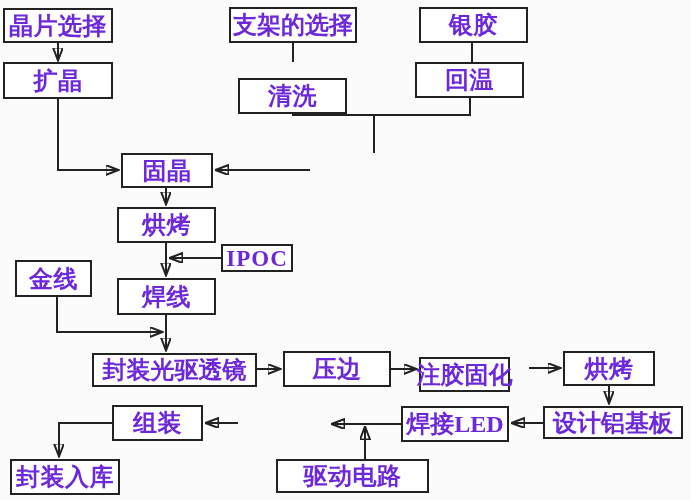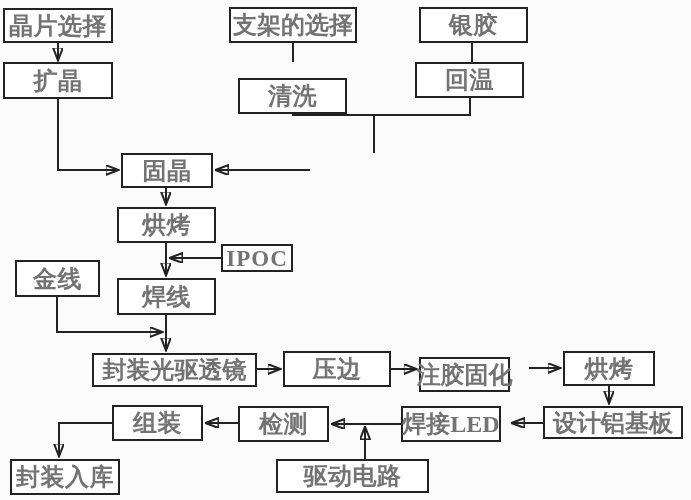--- a/index.html
+++ b/index.html
@@ -11,21 +11,21 @@
     overflow:hidden;
   }
   .wires{position:absolute;left:0;top:0;z-index:1;}
   .wires path{stroke:#222;stroke-width:2;fill:none;}
   .node{
     position:absolute;z-index:2;
     box-sizing:border-box;
     background:#fefefe;
     border:2px solid #222;
     display:flex;align-items:center;justify-content:center;
-    font-weight:bold;font-size:24px;color:#737373;
+    font-weight:bold;font-size:24px;color:#6d28d9;
     letter-spacing:0.5px;white-space:nowrap;
     line-height:1;
   }
   .node.latin{font-size:23px;letter-spacing:1px;}
   .node.tight{letter-spacing:0;}
 </style>
 </head>
 <body>
 
 <div class="canvas">
@@ -70,37 +70,36 @@
 
   <div class="node" style="left:415px;top:62px;width:109px;height:36px">回温</div>
 
   <div class="node" style="left:121px;top:153px;width:92px;height:35px">固晶</div>
 
 
   <div class="node" style="left:117px;top:207px;width:99px;height:36px">烘烤</div>
 
   <div class="node latin" style="left:221px;top:244px;width:72px;height:28px">IPOC</div>
 
-  <div class="node" style="left:15px;top:260px;width:85px;height:37px">金线</div>
+  <div class="node" style="left:15px;top:260px;width:77px;height:37px">金线</div>
 
   <div class="node" style="left:117px;top:278px;width:99px;height:37px">焊线</div>
 
   <div class="node tight" style="left:92px;top:353px;width:165px;height:34px">封装光驱透镜</div>
 
   <div class="node" style="left:283px;top:351px;width:108px;height:36px">压边</div>
 
   <div class="node tight" style="left:419px;top:357px;width:91px;height:35px">注胶固化</div>
 
   <div class="node" style="left:563px;top:351px;width:92px;height:35px">烘烤</div>
 
   <div class="node tight" style="left:543px;top:406px;width:140px;height:33px">设计铝基板</div>
 
-  <div class="node tight" style="left:401px;top:406px;width:100px;height:36px">焊接LED</div>
+  <div class="node tight" style="left:401px;top:406px;width:108px;height:36px">焊接LED</div>
 
-  <div class="node" style="left:238px;top:406px;width:91px;height:36px">检测</div>
 
   <div class="node" style="left:112px;top:405px;width:91px;height:36px">组装</div>
 
   <div class="node" style="left:276px;top:459px;width:153px;height:34px">驱动电路</div>
 
   <div class="node" style="left:10px;top:459px;width:110px;height:36px">封装入库</div>
 
 </div>
 
 </body></html>

